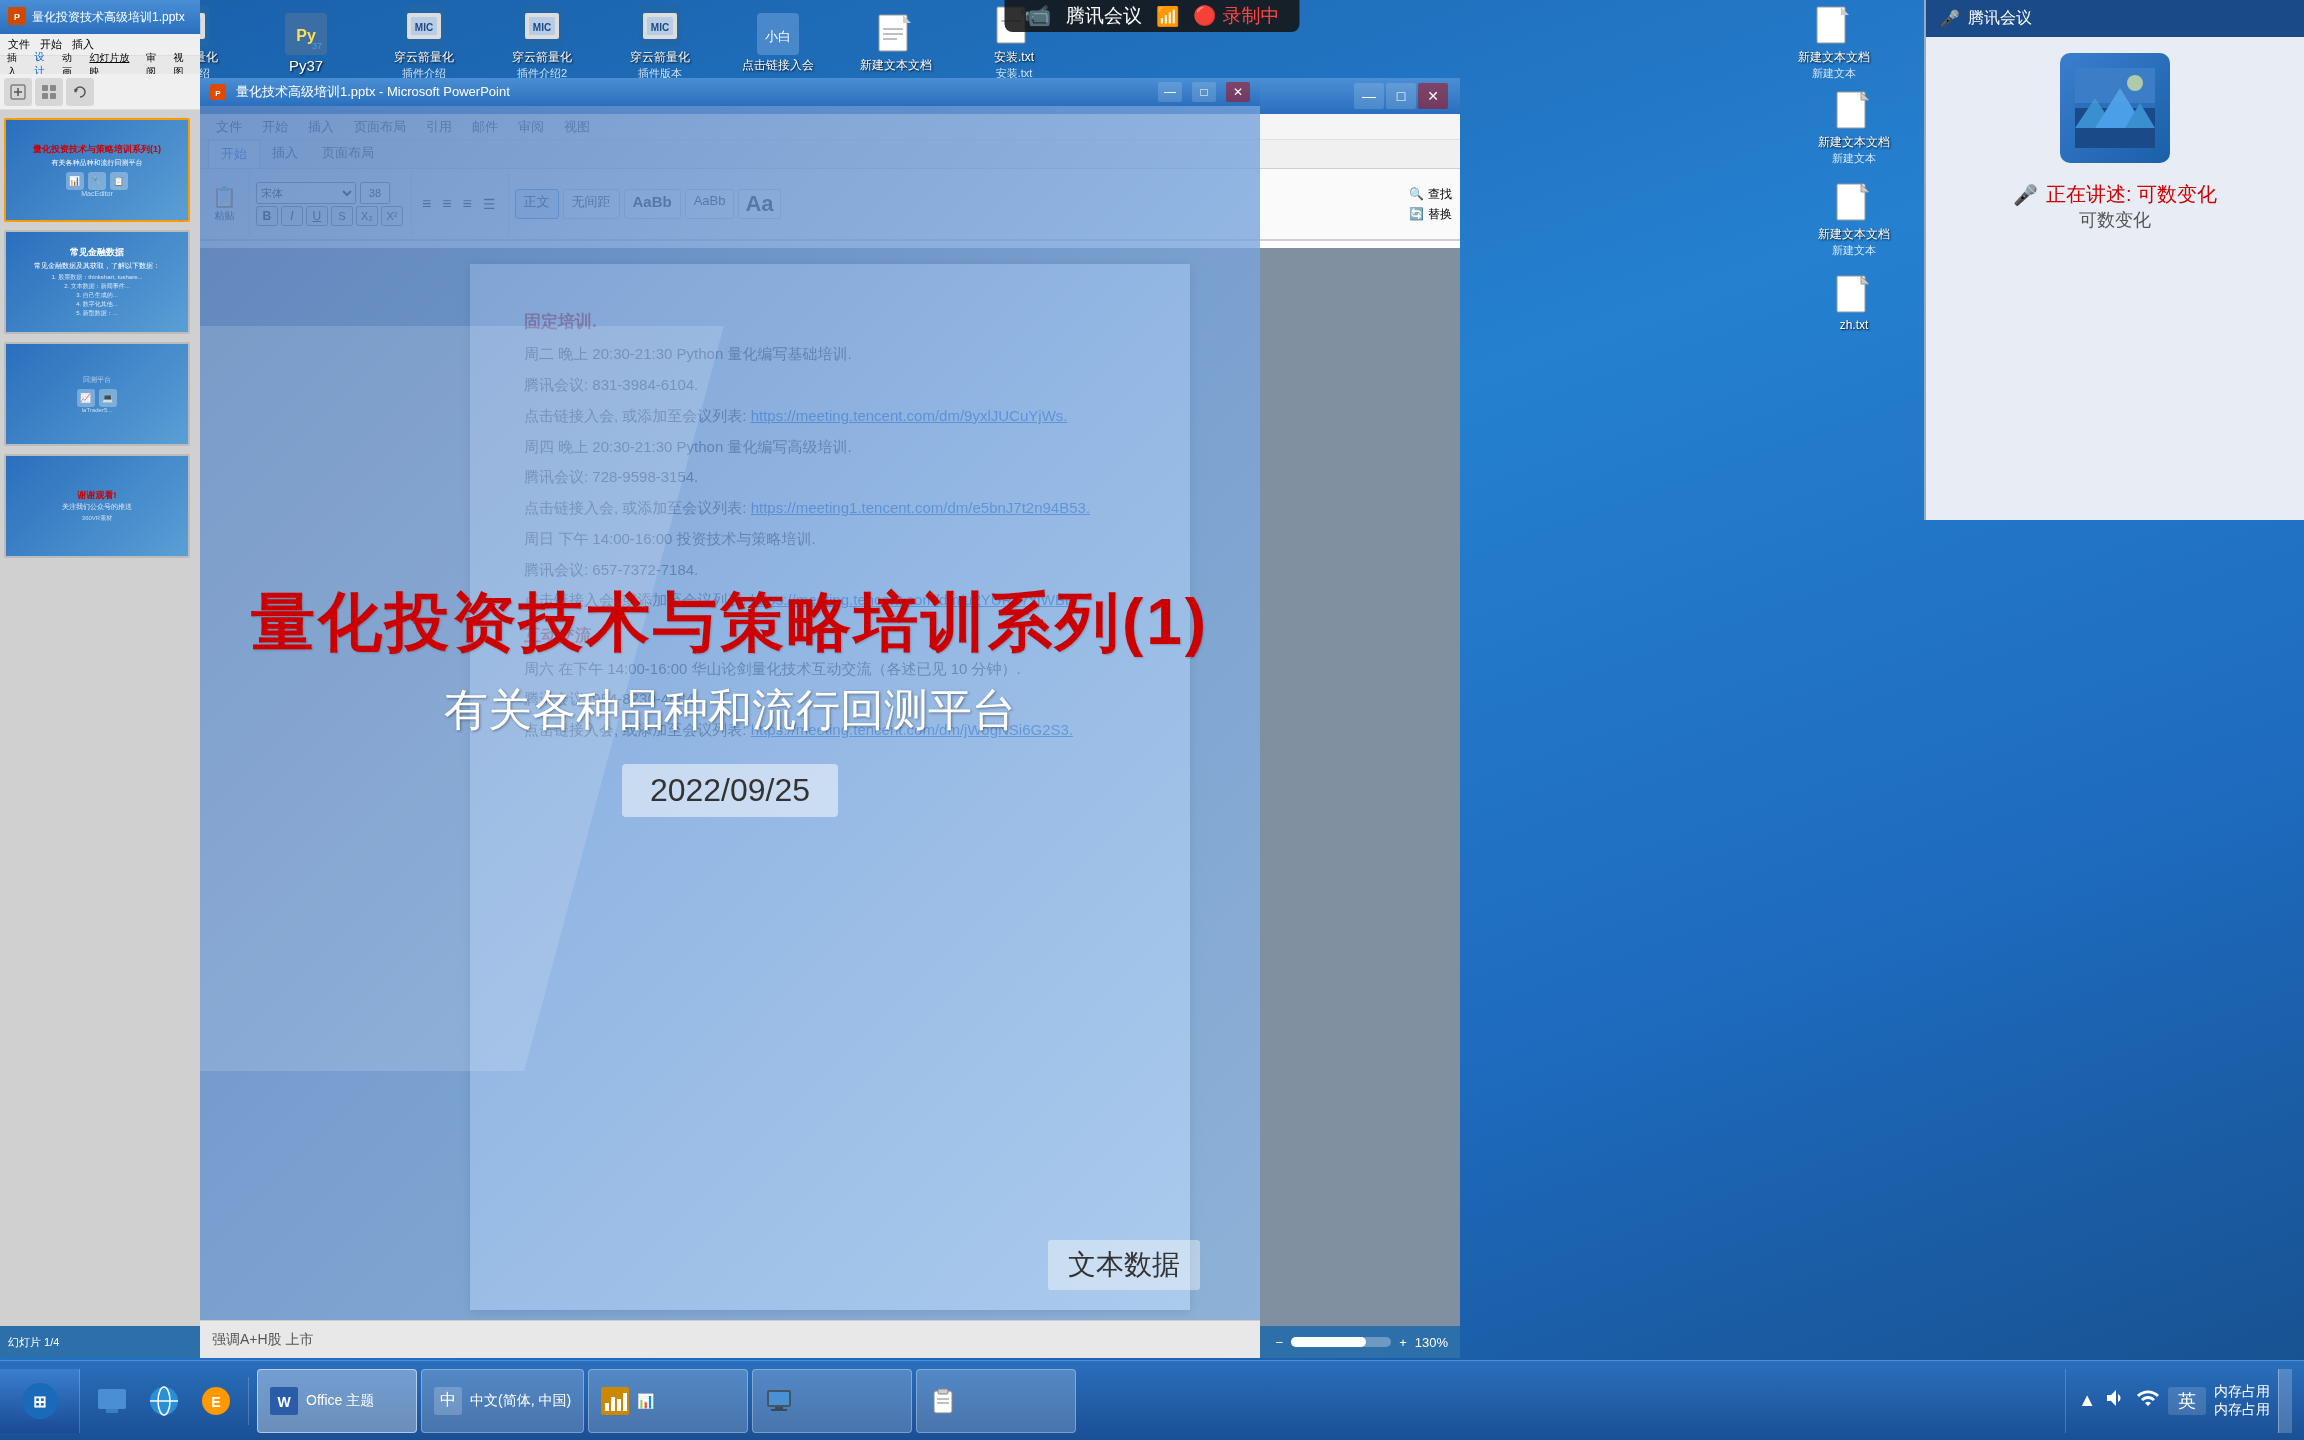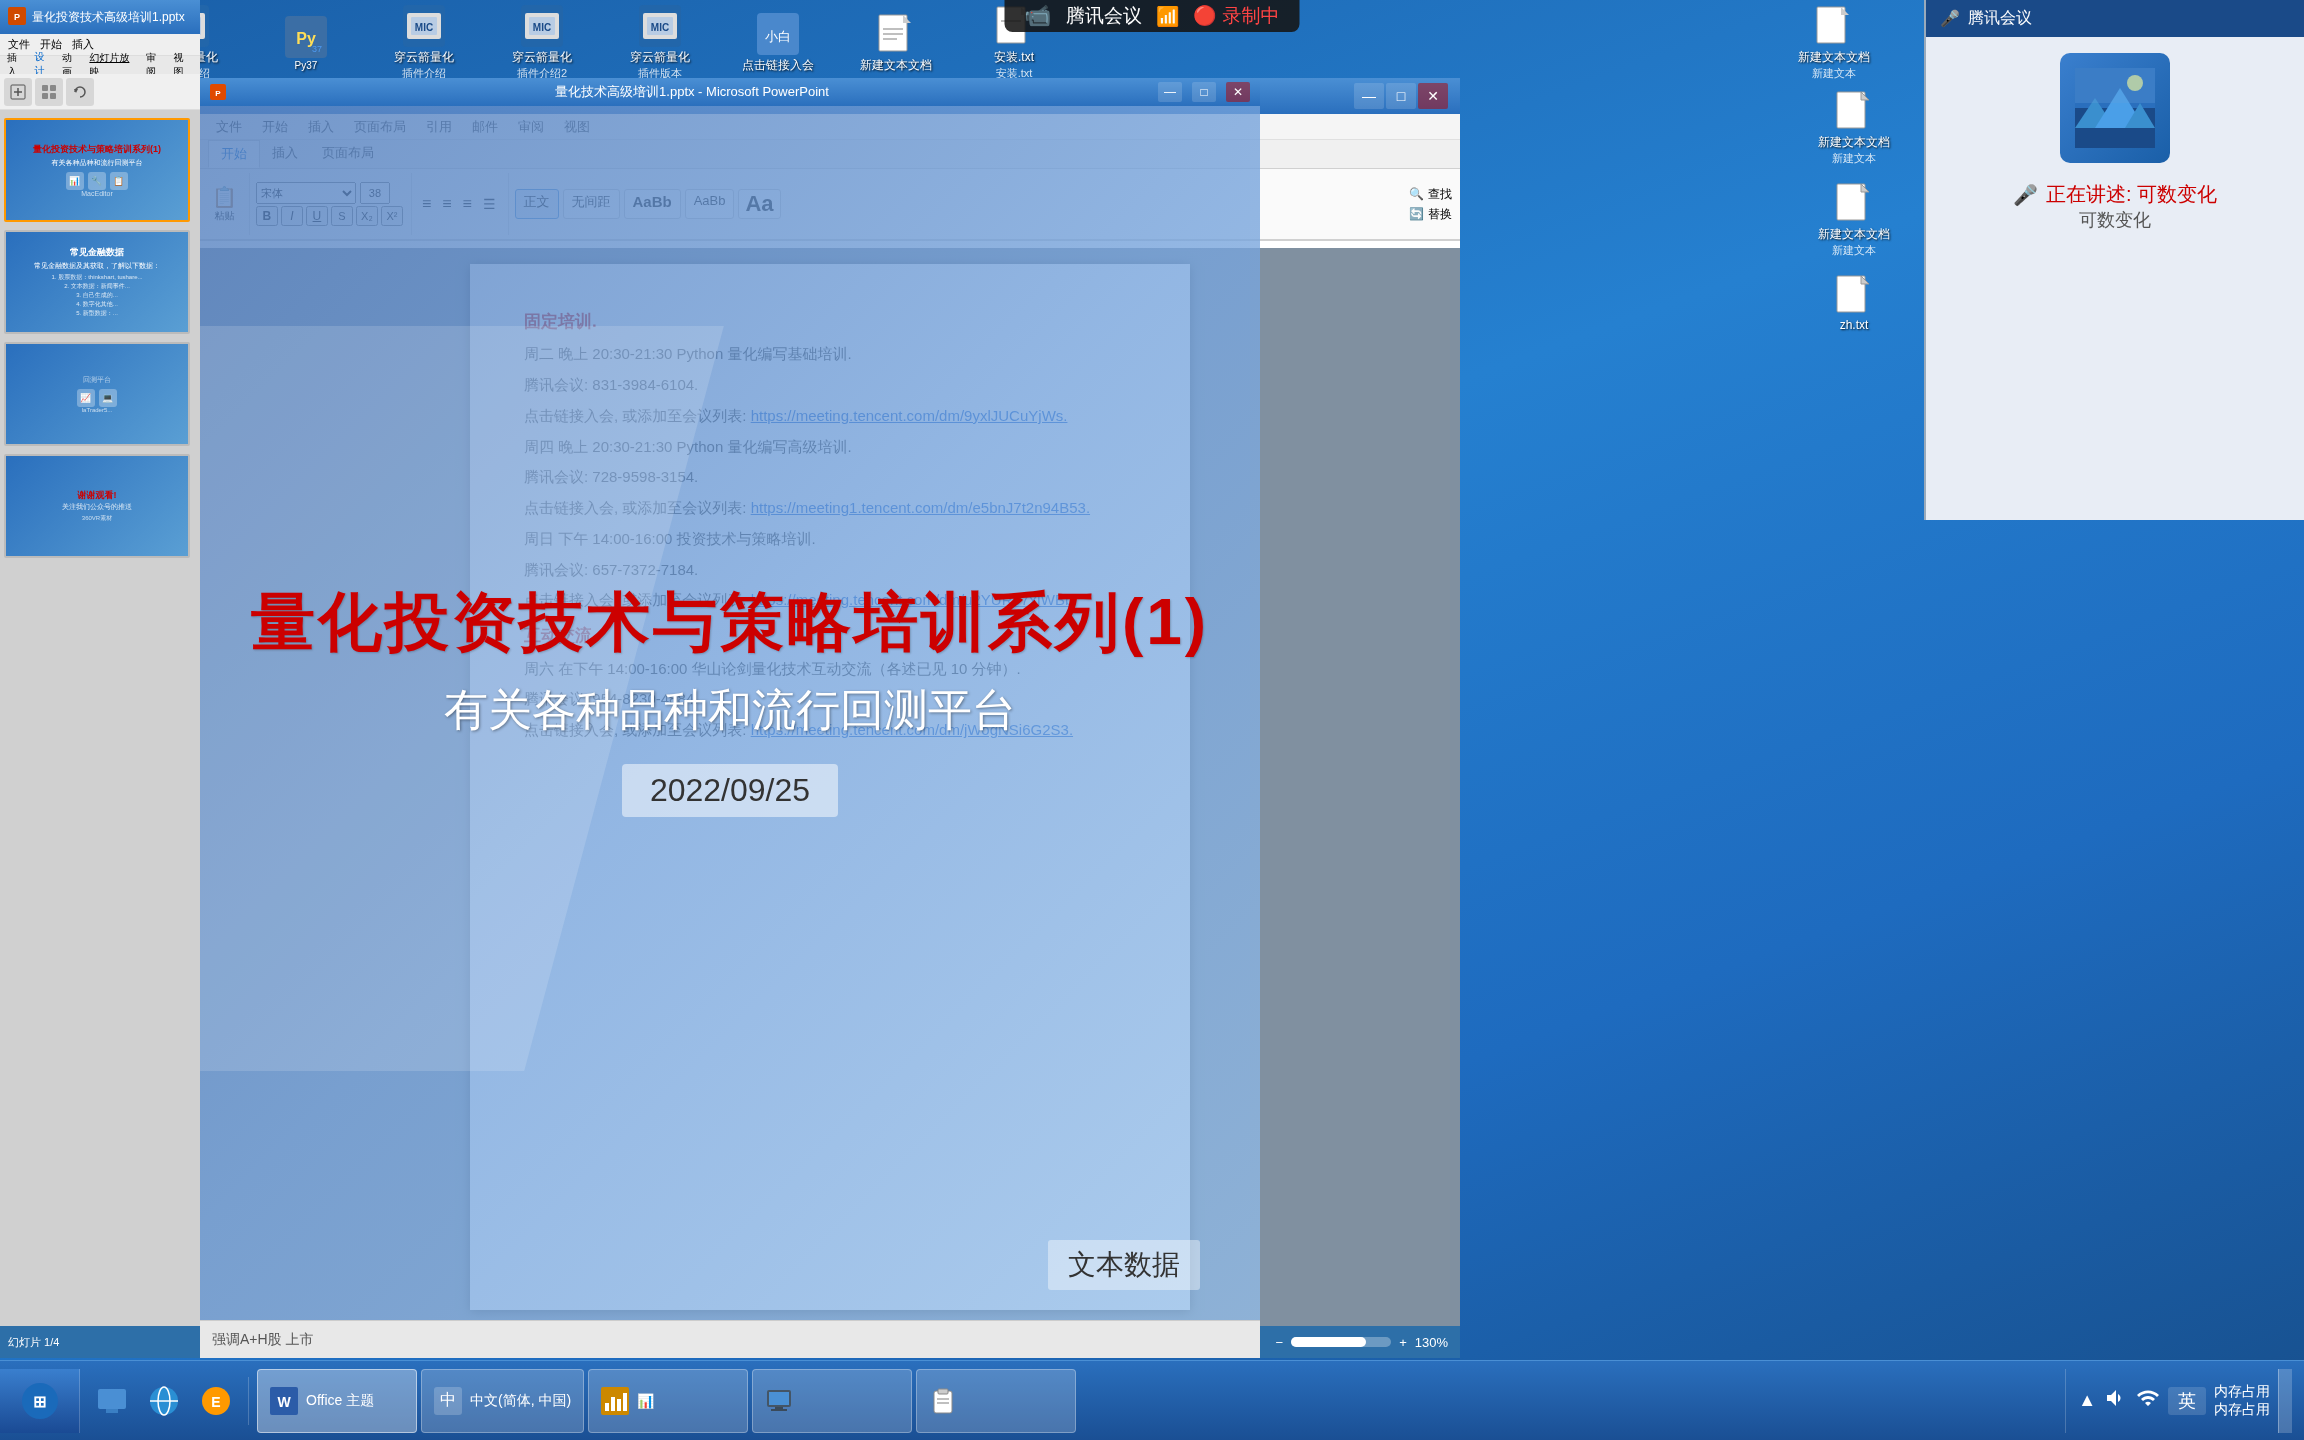--- a/index.html
+++ b/index.html
@@ -508,21 +508,21 @@
     </div>
 
     <div class="dticon">
       <div class="dticon-img">
         <svg width="42" height="42" viewBox="0 0 42 42">
             <rect width="42" height="42" rx="4" fill="#3b6ea5"></rect>
             <text x="21" y="28" text-anchor="middle" font-size="16" fill="#ffde57" font-weight="bold">Py</text>
             <text x="32" y="36" text-anchor="middle" font-size="9" fill="#4e9af1">37</text>
           </svg>
       </div>
-      <div class="dticon-label" style="font-size:10px;">Py37</div>
+      <div class="dticon-label" style="font-size:15px;">Py37</div>
     </div>
 
     <div class="dticon">
       <div class="dticon-img">
         <svg width="42" height="42" viewBox="0 0 42 42">
             <rect width="42" height="42" rx="4" fill="#2266aa"></rect>
             <rect x="4" y="8" width="34" height="26" rx="2" fill="#ddd"></rect>
             <rect x="8" y="12" width="26" height="18" rx="1" fill="#b8cce4"></rect>
             <text x="21" y="26" text-anchor="middle" font-size="10" fill="#1a4a88" font-weight="bold">MIC</text>
           </svg>
@@ -856,21 +856,21 @@
     <div style="position:absolute;bottom:30px;right:60px;background:rgba(255,255,255,0.4);color:#333;font-size:28px;padding:6px 20px;border-radius:3px;">文本数据</div>
   </div>
 
   <div style="position:absolute;top:78px;left:200px;right:1044px;height:28px;background:linear-gradient(to bottom,#4a8fd4,#2a6fbd);z-index:46;display:flex;align-items:center;padding:0 10px;gap:10px;">
     <span>
       <svg width="16" height="16" viewBox="0 0 16 16">
           <rect width="16" height="16" rx="2" fill="#e04a00"></rect>
           <text x="8" y="12" text-anchor="middle" font-size="8" fill="white" font-weight="bold">P</text>
         </svg>
     </span>
-    <span style="flex:1;text-align:center;color:white;font-size:13px;">量化技术高级培训1.pptx - Microsoft PowerPoint</span>
+    <span style="flex:1;text-align:left;color:white;font-size:13px;">量化技术高级培训1.pptx - Microsoft PowerPoint</span>
     <button style="width:24px;height:20px;background:rgba(255,255,255,0.15);border:none;color:white;cursor:pointer;border-radius:2px;font-size:12px;">—</button>
     <button style="width:24px;height:20px;background:rgba(255,255,255,0.15);border:none;color:white;cursor:pointer;border-radius:2px;font-size:12px;">□</button>
     <button style="width:24px;height:20px;background:rgba(180,0,0,0.5);border:none;color:white;cursor:pointer;border-radius:2px;font-size:12px;">✕</button>
   </div>
 
   <div style="position:absolute;bottom:82px;left:200px;right:1044px;height:38px;background:#e8e8e8;border-top:1px solid #ccc;z-index:46;display:flex;align-items:center;padding:0 12px;font-size:14px;color:#555;">
     <span>强调A+H股 上市</span>
   </div>
 
   <div class="meet-panel">

